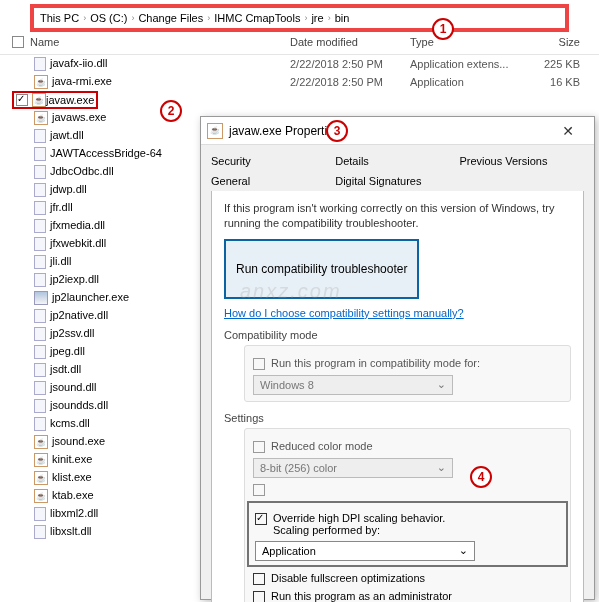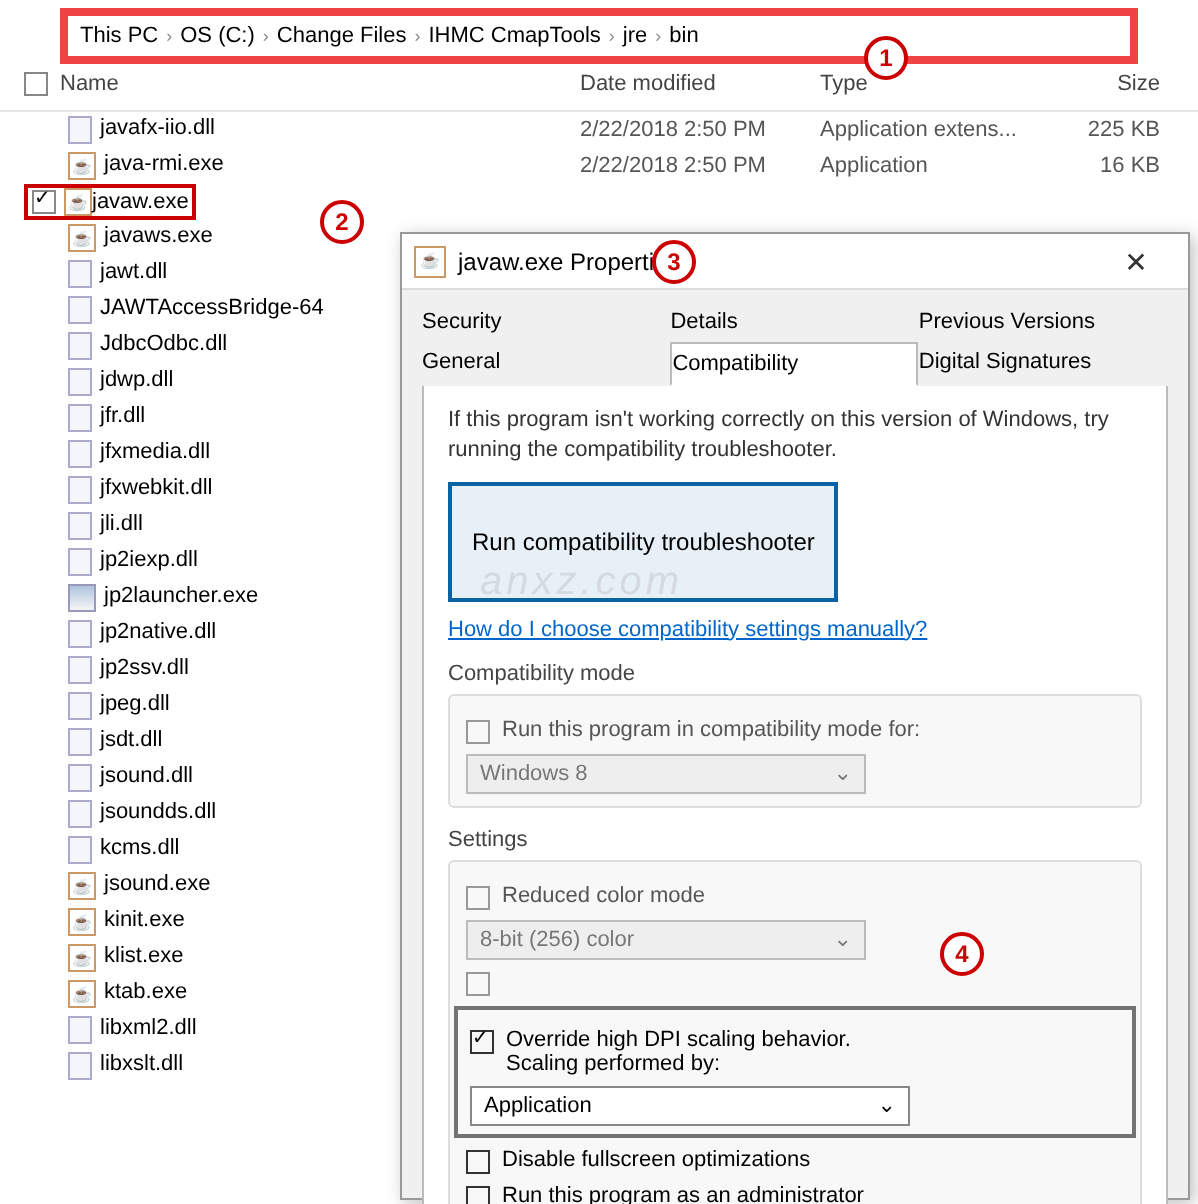--- a/index.html
+++ b/index.html
@@ -36,21 +36,21 @@
 .tab { padding: 4px 0; color: #000; text-align: left; }
 .tab.row1 { width: 33.3%; }
 .tab.row2 { width: 33.3%; }
 .tab.active { background: #fff; border: 1px solid #bbb; border-bottom: 1px solid #fff; }
 .tab-body { background: #fff; margin: 0 10px; border: 1px solid #bbb; border-top: none; padding: 10px 12px 12px 12px; height: 418px; font-size: 11px; }
 .desc { color: #333; margin-bottom: 8px; line-height: 1.35; }
 .btn { background: #e1e1e1; border: 1px solid #adadad; padding: 21px 10px; font-size: 12px; display: inline-block; }
 .btn.troubleshoot { border: 2px solid #0a64a4; background: #e8f0f7; }
 .link { color: #0066cc; text-decoration: underline; margin: 8px 0; display: block; }
 .group-label { color: #444; margin: 10px 0 4px 0; }
-.group { border: 1px solid #ddd; border-radius: 3px; padding: 6px 8px; background: #f8f8f8; }
+.group { border: 1px solid #ddd; border-radius: 3px; padding: 6px 8px; background: #f8f8f8; margin-left: 20px; }
 .combo { width: 200px; height: 20px; border: 1px solid #bbb; background: #eee; display: flex; align-items: center; padding: 0 6px; color: #777; justify-content: space-between; }
 .combo.enabled { background: #fff; color: #000; border: 1px solid #888; width: 220px; }
 .chkline { display: flex; align-items: flex-start; gap: 6px; margin: 5px 0; color: #555; }
 .chkline.enabled { color: #000; }
 .chkline .box { width: 12px; height: 12px; border: 1px solid #999; flex-shrink: 0; margin-top: 1px; }
 .chkline.enabled .box { border-color: #333; }
 .chkline.checked .box::after { content: "✓"; font-size: 10px; position: relative; top: -3px; }
 .red-box { border: 2px solid #737373; padding: 4px 6px; margin: 4px -6px; }
 .shield { width: 14px; height: 14px; display: inline-block; background: radial-gradient(circle at 30% 30%, #ffd24d, #e89000 60%, #005a9e 61%); border-radius: 2px; vertical-align: middle; margin-right: 4px; }
 .callout { position: absolute; width: 22px; height: 22px; border: 2px solid #c00; border-radius: 50%; background: #fff; color: #c00; font-weight: bold; font-size: 12px; display: flex; align-items: center; justify-content: center; }
@@ -318,21 +318,20 @@
   <div class="dlg-title">
     <span class="file-icon icon-java ico">☕</span>
     <span class="t">javaw.exe Properties</span>
     <span class="x">✕</span>
   </div>
   <div class="tabs">
     <div class="tab row1">Security</div>
     <div class="tab row1">Details</div>
     <div class="tab row1">Previous Versions</div>
     <div class="tab row2">General</div>
-    <div class="tab row2 active">Compatibility</div>
     <div class="tab row2">Digital Signatures</div>
   </div>
   <div class="tab-body">
     <div class="desc">If this program isn't working correctly on this version of Windows, try running the compatibility troubleshooter.</div>
     <span class="btn troubleshoot">Run compatibility troubleshooter</span>
     <a class="link">How do I choose compatibility settings manually?</a>
 
     <div class="group-label">Compatibility mode</div>
     <div class="group">
       <div class="chkline">

